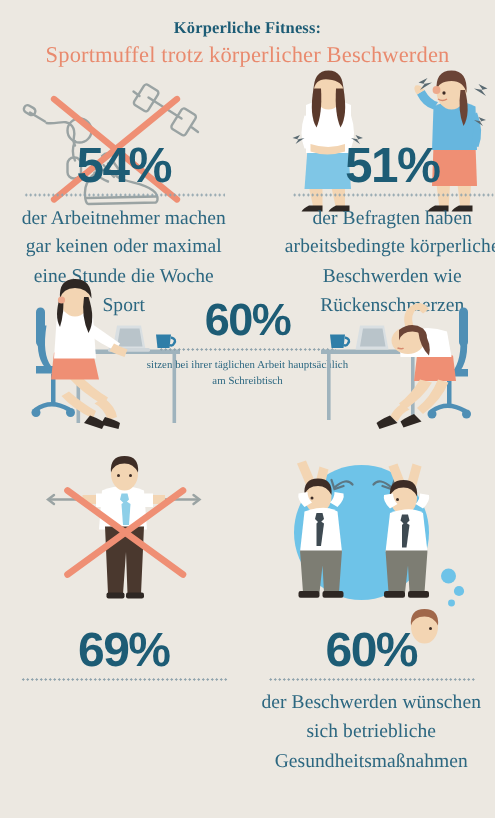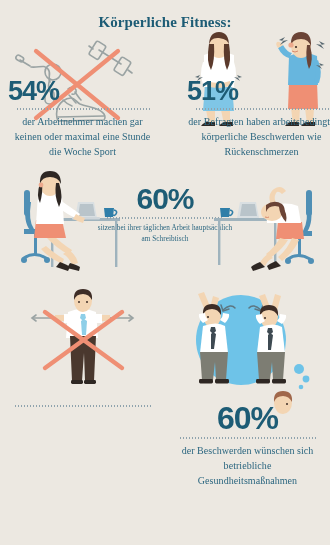--- a/index.html
+++ b/index.html
@@ -7,51 +7,51 @@
     width:330px;height:545px;overflow:hidden;
     background:#ece8e1;
     font-family:"Liberation Serif", serif;
     -webkit-font-smoothing:antialiased;
   }
   .page{position:relative;width:330px;height:545px;background:#ece8e1;}
 
   
   .header{padding-top:13px;text-align:center;}
   .title-main{
-    font-size:15px;font-weight:bold;color:#1d5c75;
+    font-size:11px;font-weight:bold;color:#1d5c75;
     letter-spacing:.1px;line-height:1.25;
   }
   .title-sub{
     font-size:15px;color:#e98a6e;line-height:1.28;margin-top:1px;
     letter-spacing:.1px;
   }
 
   
   .pct{
     font-family:"Liberation Sans", sans-serif;
     font-weight:bold;color:#1d5c75;letter-spacing:-1px;
   }
   .rule{
     height:2px;margin:3px auto 4px auto;
     background-image:radial-gradient(circle, #8fa3ad 0.7px, rgba(0,0,0,0) 0.8px);
     background-size:3px 2px;background-repeat:repeat-x;
   }
   .cap{
-    font-size:10px;color:#2c6780;line-height:1.5;text-align:center;
+    font-size:13px;color:#2c6780;line-height:1.5;text-align:center;
     letter-spacing:.05px;
   }
 
   
   .row1{position:relative;height:140px;}
   .cell{position:absolute;top:0;width:165px;height:140px;}
   .cell.left{left:0;}
   .cell.right{left:179px;}
   .art{position:absolute;left:0;top:0;width:165px;height:100px;}
   .stat1{position:absolute;left:8px;right:8px;top:46px;}
-  .stat1 .pct{font-size:27px;line-height:1;}
+  .stat1 .pct{font-size:33px;text-align:center;line-height:1;}
   .stat1 .rule{width:134px;}
 
   
   .row2{position:relative;height:118px;}
   .row2 .mid{position:absolute;left:95px;top:12px;width:140px;text-align:center;}
   .row2 .pct{font-size:30px;line-height:1;}
   .row2 .rule{width:118px;}
   .row2 .cap{font-size:7.2px;}
 
   
@@ -66,20 +66,21 @@
 
   svg{display:block;overflow:visible;}
 </style>
 </head>
 <body>
 
 <div class="page">
 
   <div class="header">
     <div class="title-main">Körperliche Fitness:</div>
+    <div class="title-sub">Sportmuffel trotz körperlicher Beschwerden</div>
   </div>
 
   <div class="row1">
 
     <div class="cell left">
       <div class="art">
         <svg width="165" height="100" viewBox="0 0 165 100">
           <g fill="none" stroke="#9aa3a3" stroke-width="1.6" stroke-linecap="round" stroke-linejoin="round">
 
             <path d="M20,28 l10,6"></path>
@@ -295,20 +296,21 @@
           <rect x="71" y="90" width="12" height="4" rx="1.4" fill="#2e2723"></rect>
           <rect x="84" y="90" width="12" height="4" rx="1.4" fill="#2e2723"></rect>
 
           <g stroke="#ef8f74" stroke-width="4.4" stroke-linecap="round">
             <line x1="45" y1="22" x2="122" y2="78"></line>
             <line x1="122" y1="22" x2="45" y2="78"></line>
           </g>
         </svg>
       </div>
       <div class="stat3">
+        <div class="pct">69%</div>
         <div class="rule"></div>
       </div>
     </div>
 
     <div class="cell3 right">
       <div class="art3">
         <svg width="165" height="120" viewBox="0 0 165 120">
           <circle cx="76" cy="50" r="45" fill="#6ec3e8"></circle>
 
           <g stroke="#5a6a72" stroke-width="1.5" fill="none" stroke-linecap="round" opacity=".85">

